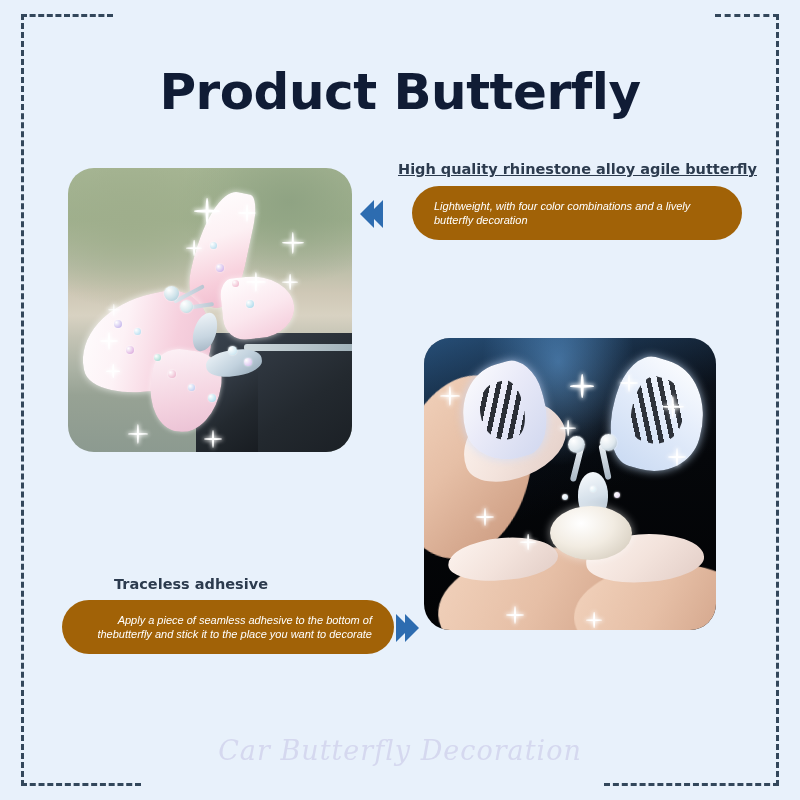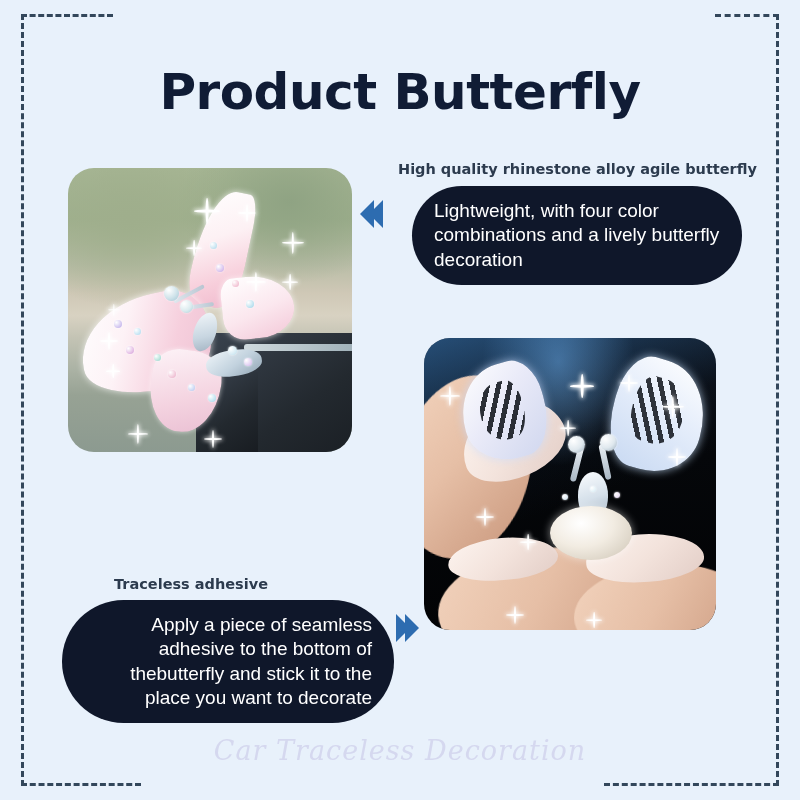--- a/index.html
+++ b/index.html
@@ -117,29 +117,30 @@
 
   
   .feature-heading {
     position:absolute;
     font-size:14.5px; font-weight:bold; color:#2c3b4e;
     font-family:"DejaVu Sans", sans-serif;
     white-space:nowrap;
   }
   .feature-pill {
     position:absolute;
-    background:#0f172a;
+    background:#a16207;
     color:#ffffff;
     border-radius:999px;
-    font-size:19px;
+    font-size:11px;
     line-height:1.28;
     padding:13px 22px;
-  }
-
-  #feature1-heading { left:398px; top:161px; }
+    font-style:italic;
+  }
+
+  #feature1-heading { left:398px; top:161px;text-decoration:underline; }
   #feature1-pill    { left:412px; top:186px; width:330px; }
 
   #feature2-heading { left:114px; top:576px;text-align:right; }
   #feature2-pill    { left:62px; top:600px; width:332px;text-align:right; }
 
   
   .chevrons { position:absolute; display:flex; }
   .chev {
     width:0; height:0;
     border-top:14px solid transparent;
@@ -351,13 +352,13 @@
   <span class="chev left"></span>
 </div>
 
 <div class="feature-heading" id="feature2-heading">Traceless adhesive</div>
 <div class="feature-pill" id="feature2-pill">Apply a piece of seamless adhesive to the bottom of thebutterfly and stick it to the place you want to decorate</div>
 <div class="chevrons" id="chevrons-right">
   <span class="chev right"></span>
   <span class="chev right"></span>
 </div>
 
-<div id="watermark">Car Traceless Decoration</div>
+<div id="watermark">Car Butterfly Decoration</div>
 
 </body></html>

